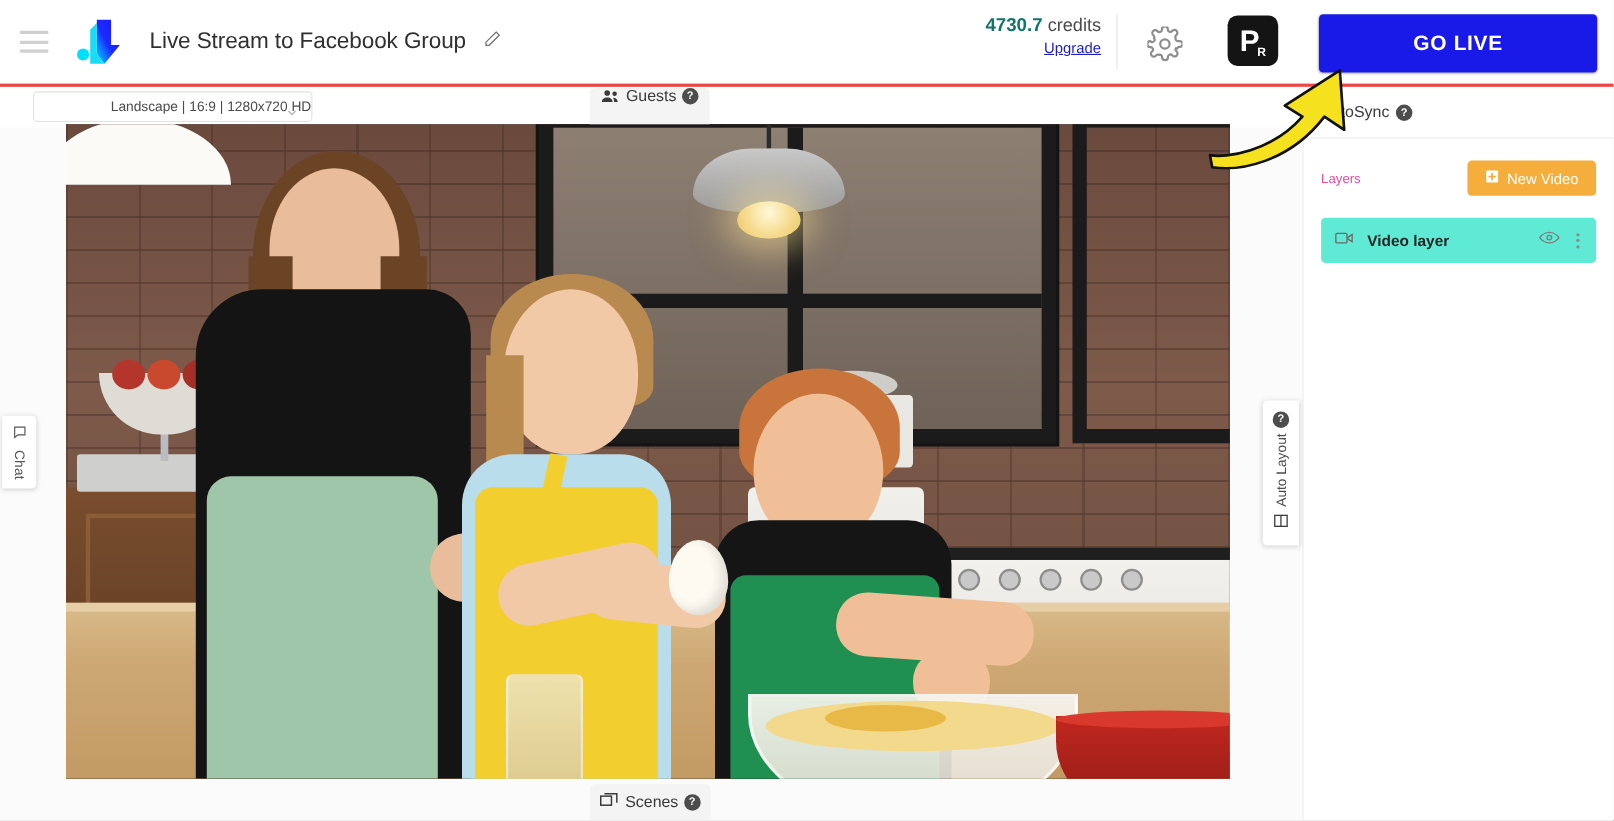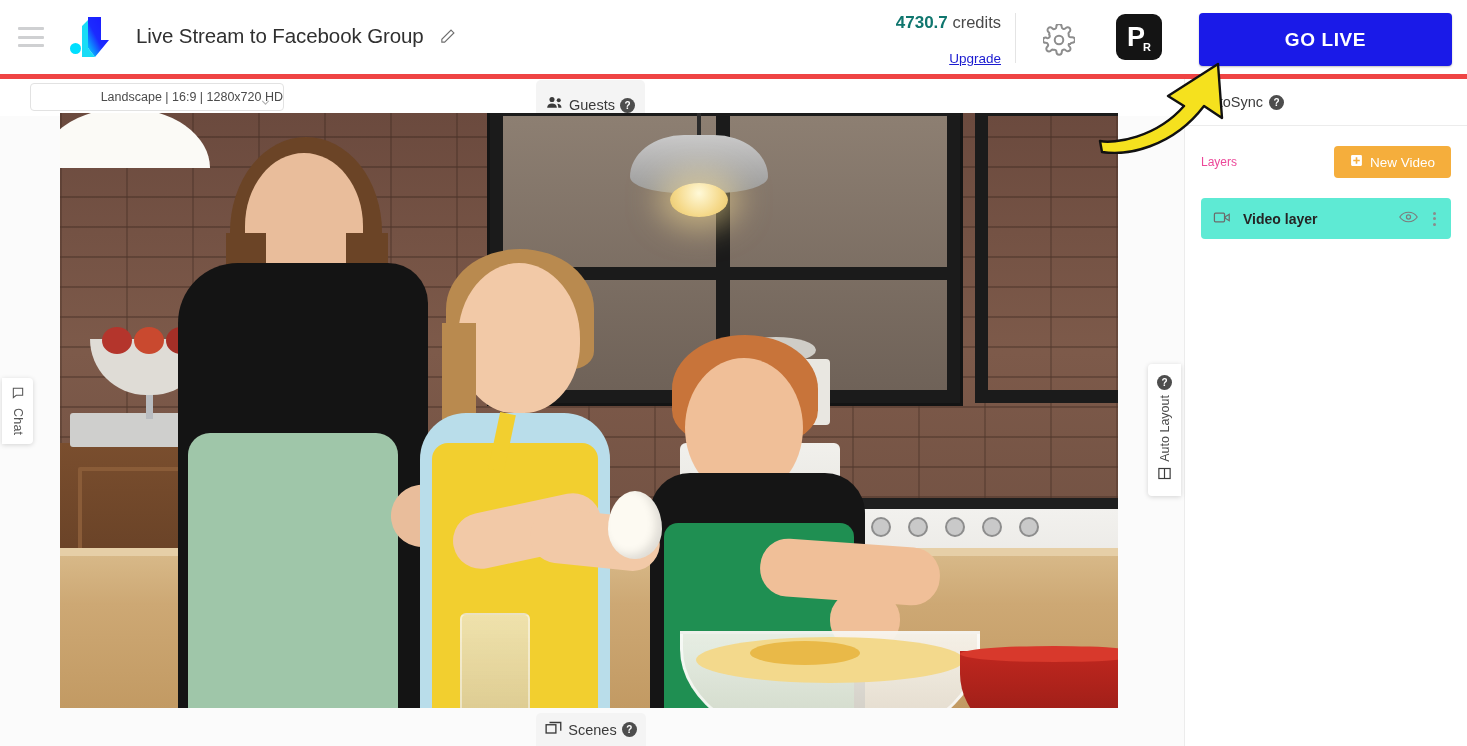--- a/index.html
+++ b/index.html
@@ -8,21 +8,21 @@
     overflow: hidden;
     font-family: "Liberation Sans", sans-serif;
     background: #ffffff;
     color: #2d2d2d;
   }
   #app { position: relative; width: 1467px; height: 746px; background:#fff; }
 
   
   .topbar {
     position: absolute; left:0; top:0; width:1467px; height:79px;
-    background:#fff; border-bottom:5px solid #ef4444;
+    background:#fff; border-bottom:3px solid #ef4444;
     display:flex; align-items:center;
   }
   .hamburger { margin-left:18px; width:26px; height:20px; display:flex; flex-direction:column; justify-content:space-between; cursor:pointer; }
   .hamburger span { display:block; height:3px; width:100%; background:#cfd0d2; border-radius:1px; }
 
   .logo-wrap { margin-left:24px; width:48px; height:46px; position:relative; }
   .logo-dot { position:absolute; left:2px; bottom:6px; width:11px; height:11px; border-radius:50%; background:#00dfff; }
 
   .doc-title {
     margin-left:20px; font-size:20.5px; color:#303030; letter-spacing:-0.1px;
@@ -30,21 +30,21 @@
   }
   .pencil { margin-left:10px; display:inline-block; vertical-align:middle; cursor:pointer; }
 
   .credits-box {
     position:absolute; left:880px; top:13px; width:136px; text-align:right;
     border-right:1px solid #e4e4e4; padding-right:14px; height:50px;
   }
   .credits-line { font-size:16.5px; color:#4a4a4a; white-space:nowrap; }
   .credits-num { font-weight:bold; color:#0f766e; font-size:17px; }
   .upgrade-link {
-    display:inline-block; margin-top:18px; font-size:13.5px; color:#1b1bd0;
+    display:inline-block; margin-top:3px; font-size:13.5px; color:#1b1bd0;
     text-decoration:underline; cursor:pointer;
   }
 
   .gear-btn { position:absolute; left:1043px; top:24px; width:32px; height:32px; cursor:pointer; }
 
   .avatar {
     position:absolute; left:1116px; top:14px; width:46px; height:46px;
     background:#141414; border-radius:9px; color:#fff;
     font-size:27px; font-weight:bold; line-height:46px; text-align:center;
     letter-spacing:-1px; cursor:pointer;
@@ -65,21 +65,21 @@
     position:absolute; left:30px; top:4px; width:254px; height:28px;
     border:1px solid #e2e2e2; border-radius:4px; background:#fff;
     font-size:12.5px; color:#4b4b4b; line-height:26px; padding-left:13px;
     cursor:pointer; white-space:nowrap;
   }
   .layout-select .chev { position:absolute; right:11px; top:8px; }
 
   .guests-tab {
     position:absolute; left:536px; top:80px; width:109px; height:33px;
     background:#f4f4f4; border-radius:5px 5px 0 0;
-    display:flex; align-items:flex-end; justify-content:center; gap:5px;
+    display:flex; align-items:flex-start; justify-content:center; gap:5px;
     font-size:14.5px; color:#3a3a3a; cursor:pointer; z-index:6;
   }
 
   
   .stage { position:absolute; left:0; top:116px; width:1184px; height:630px; background:#fbfbfb; }
   .video-frame {
     position:absolute; left:60px; top:-3px; width:1058px; height:595px;
     overflow:hidden; background:#2a1c14;
   }
   .kitchen { position:absolute; inset:0; }

